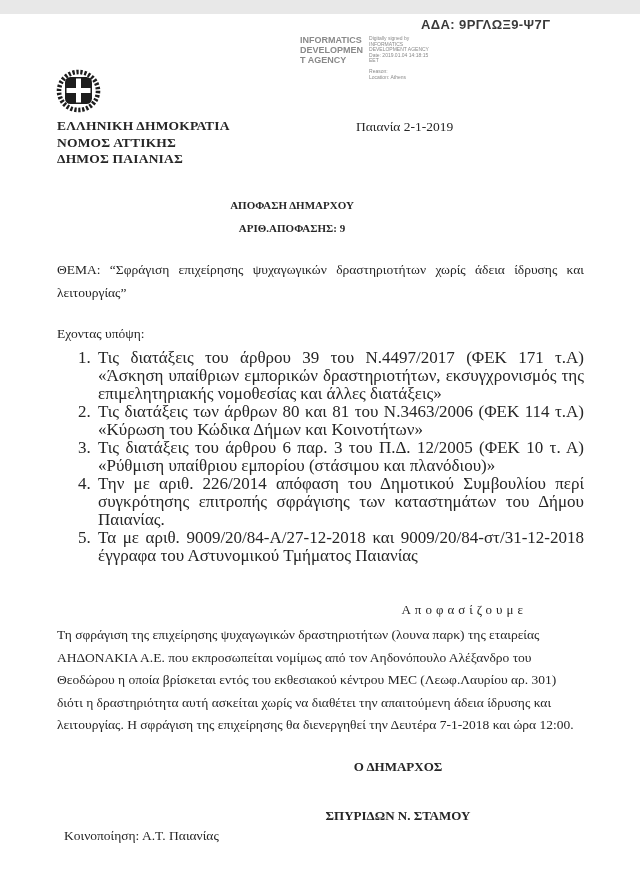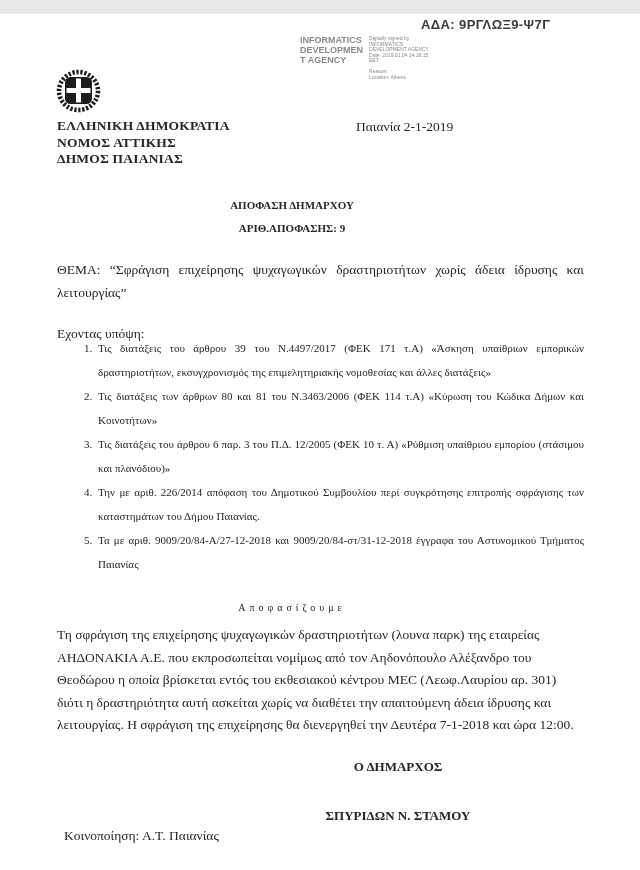--- a/index.html
+++ b/index.html
@@ -27,26 +27,26 @@
          font-size:13.5px; font-weight:bold; line-height:16.5px; letter-spacing:0.2px; }
   .place-date { position:absolute; left:356px; top:105px; font-size:13.5px; }
   
   .title-block { position:absolute; left:57px; top:180px; width:470px;
                  text-align:center; font-weight:bold; font-size:11px; line-height:23px; }
   .subject { position:absolute; left:57px; top:245px; width:527px;
              font-size:13.5px; line-height:22.5px; text-align:justify; }
   .mayor-heading { position:absolute; left:57px; top:289px; width:470px;
                    text-align:center; font-size:13.5px; }
   .having { position:absolute; left:57px; top:312px; font-size:13.5px; }
-  .considerations { position:absolute; left:57px; top:322px; width:489px;
+  .considerations { position:absolute; left:57px; top:335px; width:489px;
                     margin:0; padding:0 0 0 38px;
-                    font-size:11px; line-height:24px; text-align:justify; }
+                    font-size:17px; line-height:18px; text-align:justify; }
   .considerations li { padding-left:3px; }
   .decide-heading { position:absolute; left:57px; top:588px; width:470px;
-                    text-align:center; font-size:10px; letter-spacing:4px; }
+                    text-align:right; font-size:13px; letter-spacing:4px; }
   .decide-para { position:absolute; left:57px; top:610px; width:527px;
                  font-size:13.5px; line-height:22.5px; text-align:left; }
   .signoff { position:absolute; left:283px; top:745px; width:230px;
              text-align:center; font-weight:bold; font-size:13px; }
   .signoff-name { margin-top:33px; }
   .notification { position:absolute; left:64px; top:814px; font-size:13.5px; }
 </style>
 </head>
 <body>
 

